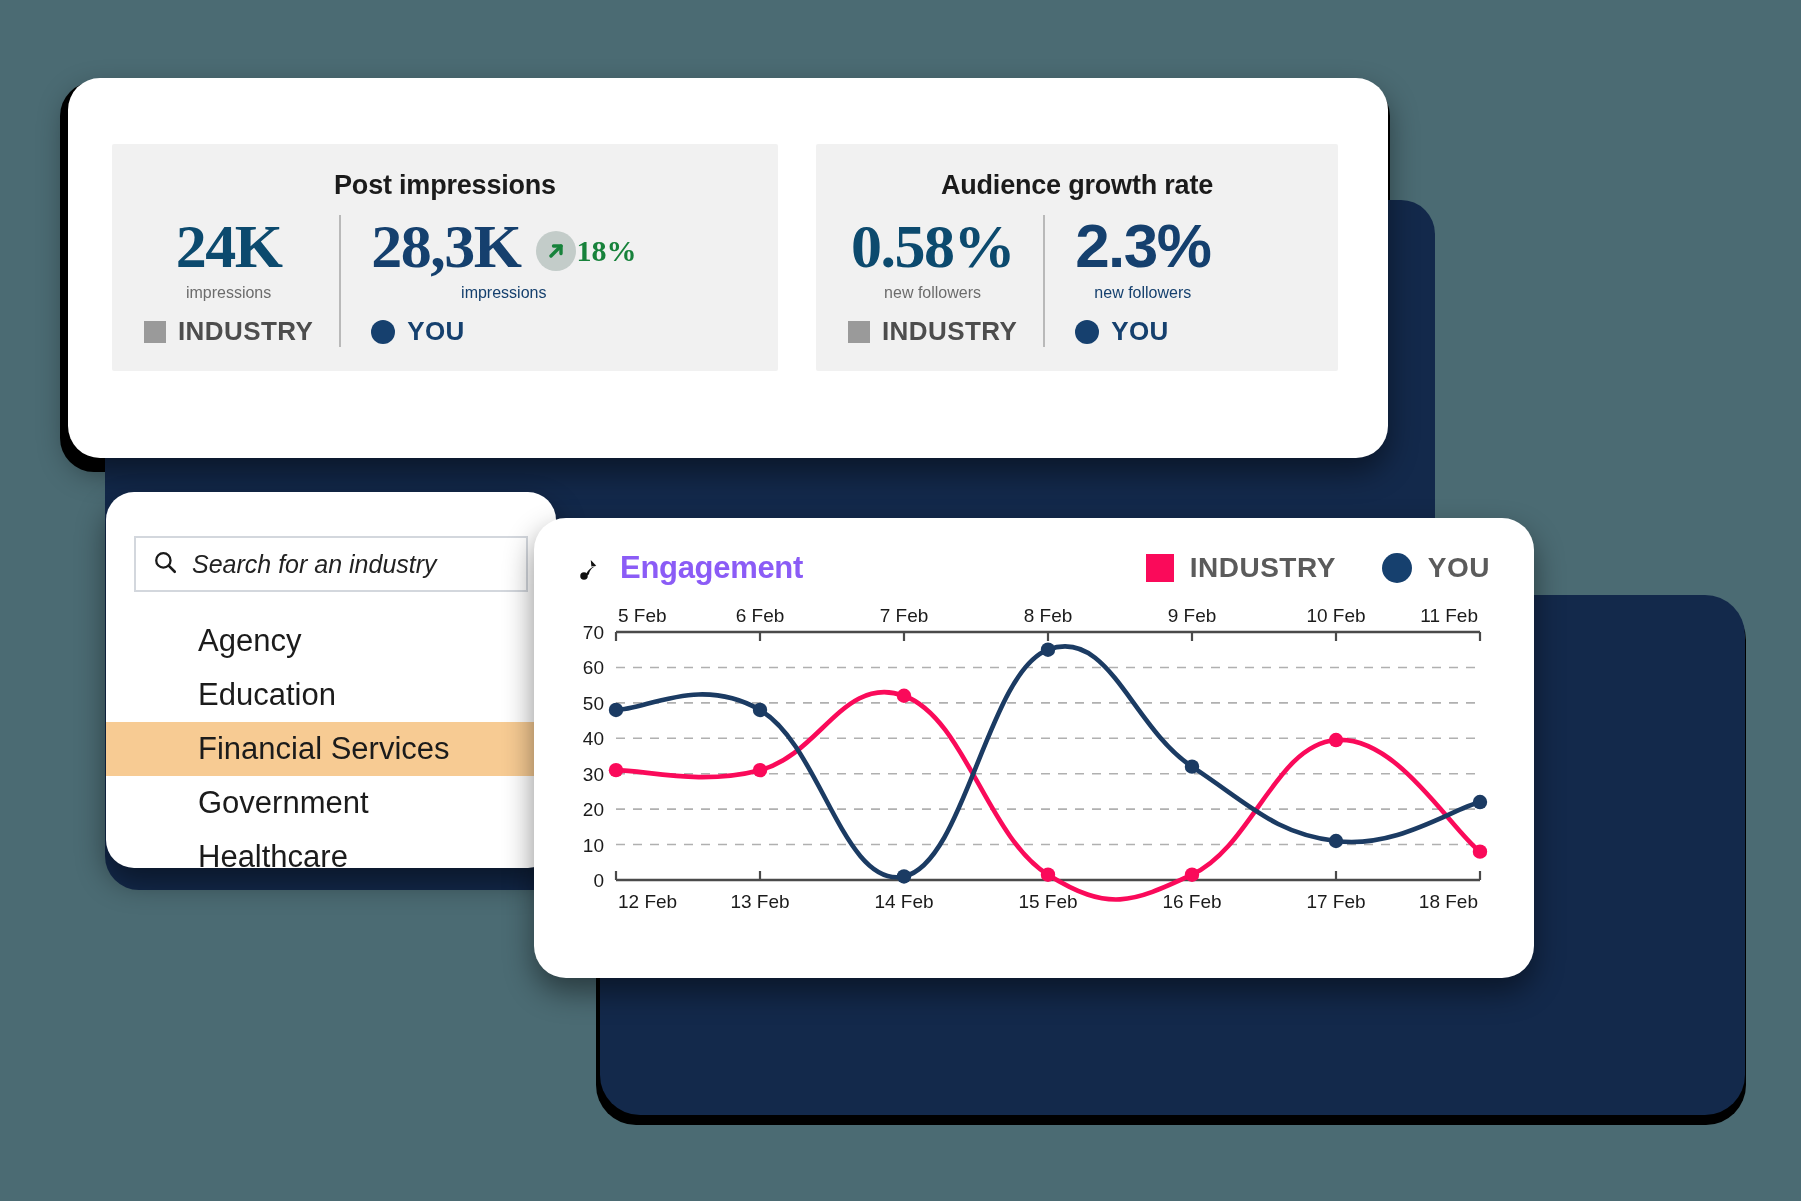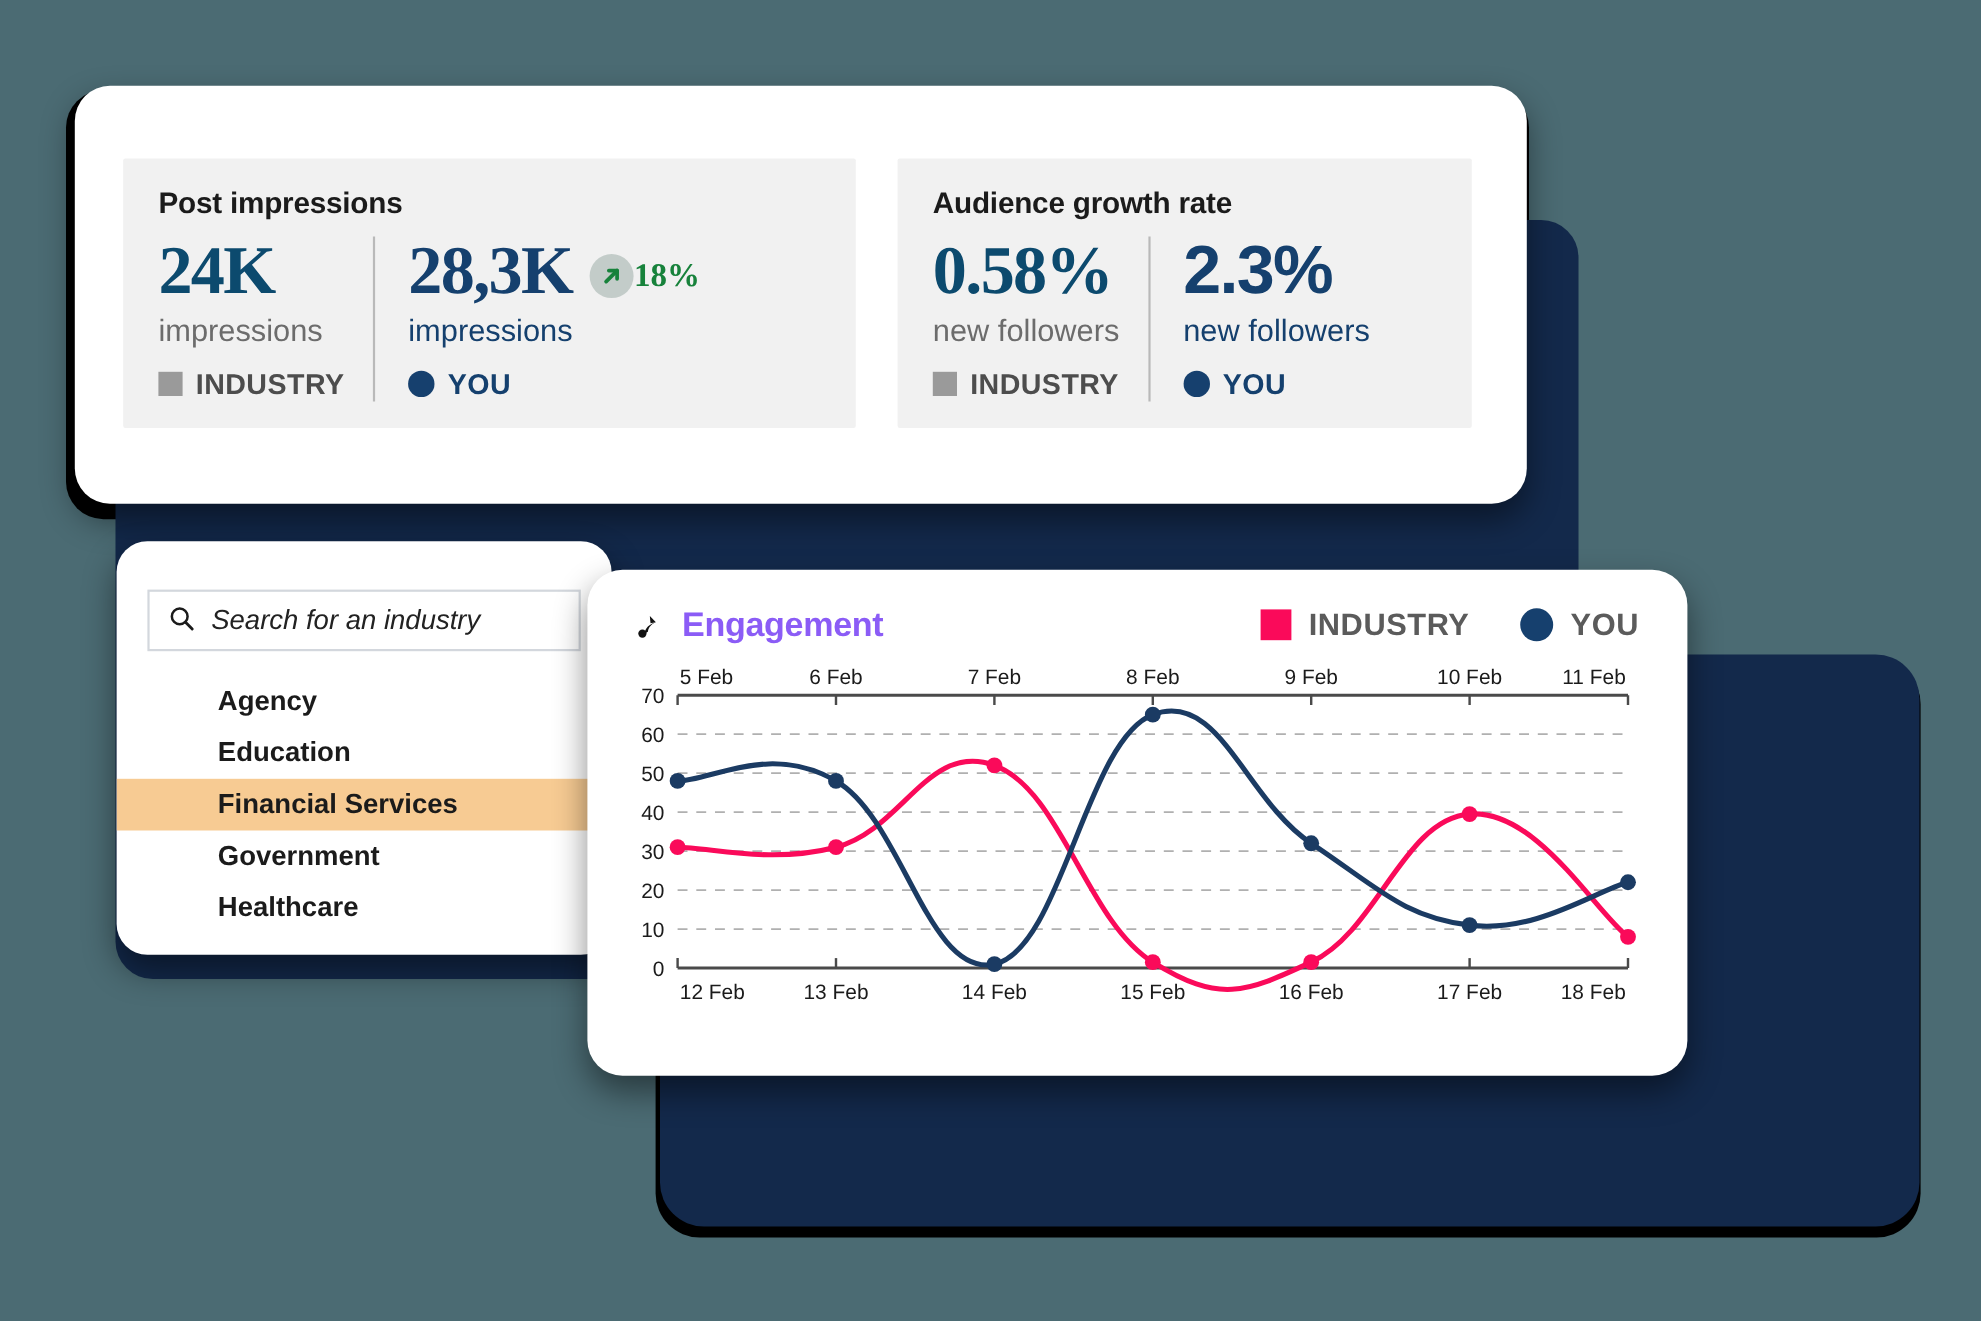--- a/index.html
+++ b/index.html
@@ -38,20 +38,21 @@
   
   #metrics-card{
     left:68px; top:78px; width:1320px; height:380px;
     border-radius:32px;
   }
   .metrics-row{
     display:flex;
     gap:38px;
     padding:66px 44px 0 44px;
     box-sizing:border-box;
+    text-align:center;
   }
   .metric-box{
     background:#f1f1f1;
     border-radius:2px;
     padding:26px 32px 24px 32px;
     box-sizing:border-box;
   }
   #metric-impressions{ width:666px; }
   #metric-growth{ width:522px; }
 
@@ -70,21 +71,21 @@
     font-size:62px;
     font-weight:bold;
     line-height:1.0;
     letter-spacing:-1.5px;
     white-space:nowrap;
   }
   .metric-value.industry{ color:#0c4a6e;font-family:Liberation Serif, serif; }
   .metric-value.you{ color:#15406e; }
 
   .metric-unit{
-    font-size:28px;
+    font-size:16px;
     line-height:1.45;
     margin-top:4px;
   }
   .metric-unit.industry{ color:#6c6c6c; }
   .metric-unit.you{ color:#15406e; }
 
   .metric-legend{
     display:flex; align-items:center; gap:12px;
     margin-top:12px;
     font-size:26px; font-weight:bold; letter-spacing:.4px;
@@ -118,25 +119,24 @@
     box-sizing:border-box;
     background:#fff;
   }
   #search-text{
     font-size:25px;
     font-style:italic;
     color:#222;
   }
   .industry-list{ margin-top:22px; }
   .industry-item{
-    font-size:25px;
+    font-size:31px;
     color:#1b1b1b;
     padding:9px 0 9px 92px;
     box-sizing:border-box;
-    font-weight:bold;
   }
   .industry-item.selected{ background:#f7cb93; }
 
   
   #chart-card{
     left:534px; top:518px; width:1000px; height:460px;
     border-radius:32px;
     overflow:hidden;
   }
   #chart-header{

